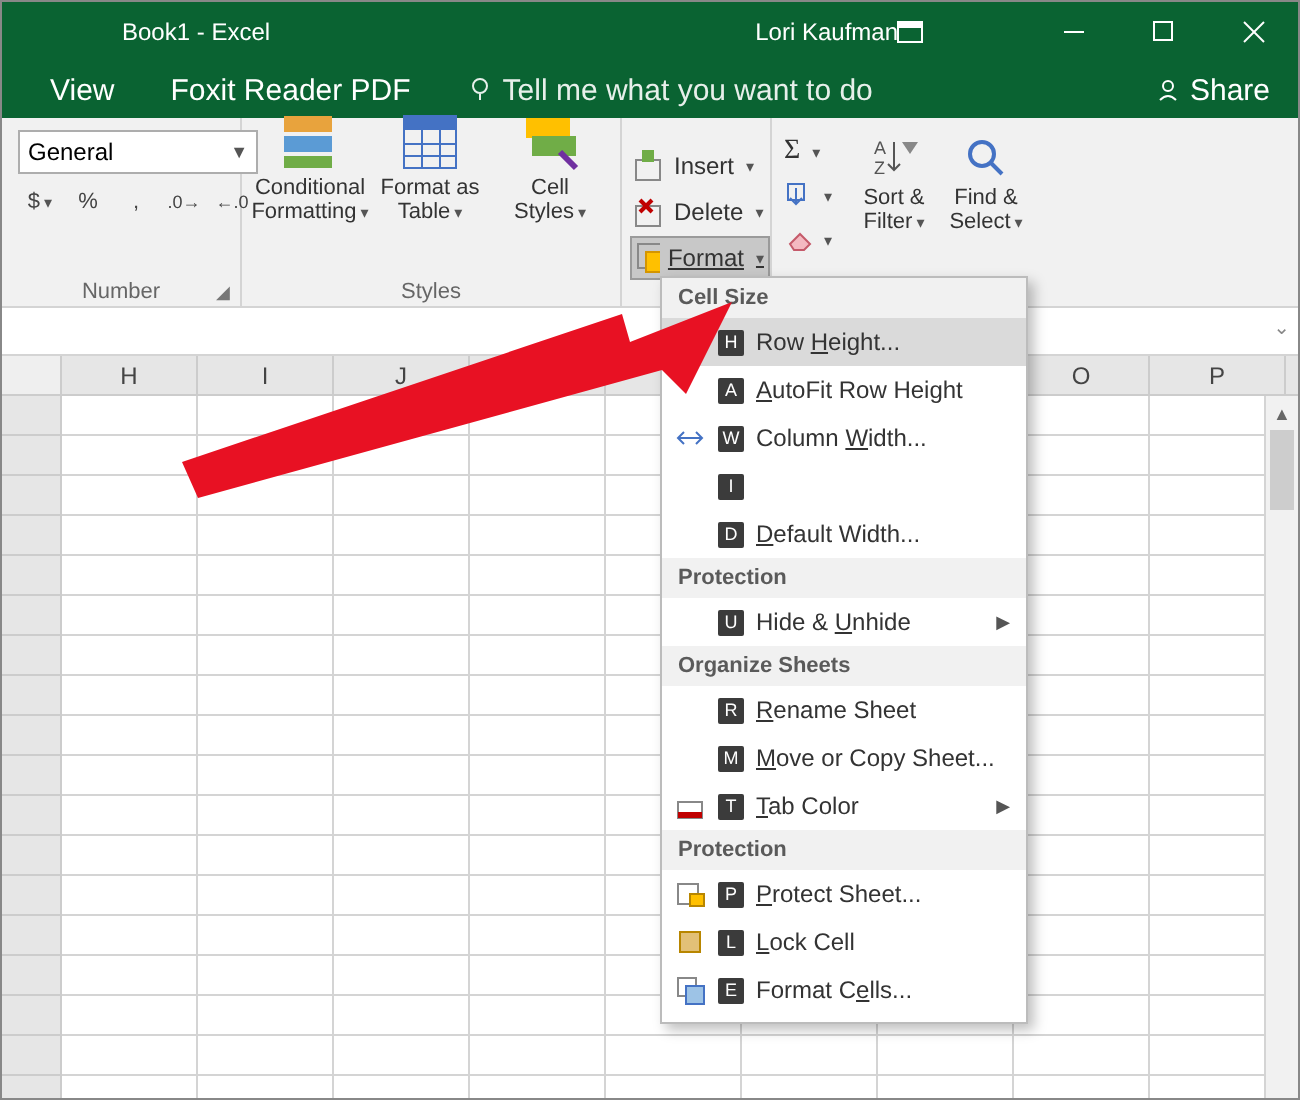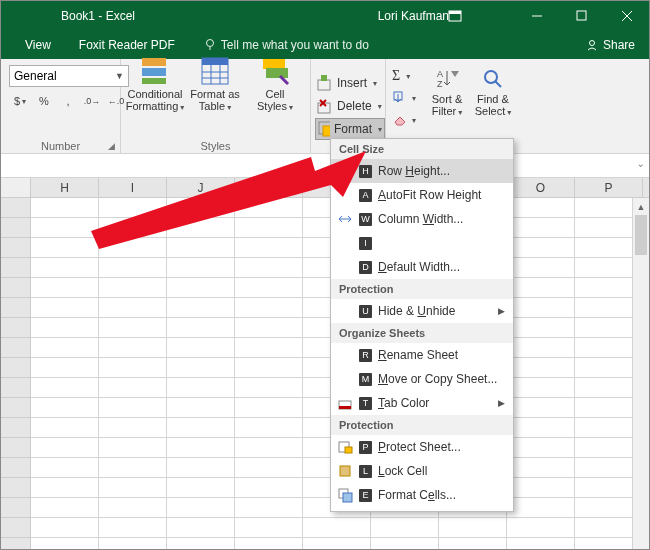--- a/index.html
+++ b/index.html
@@ -4,21 +4,21 @@
 <style>
   * { box-sizing: border-box; margin: 0; padding: 0; font-family: "Segoe UI", Arial, sans-serif; }
   body { width: 650px; height: 550px; overflow: hidden; background: #fff; border: 1px solid #888; position: relative; }
   .titlebar { height: 30px; background: #0a6332; color: #fff; display: flex; align-items: center; font-size: 12px; position: relative; }
   .titlebar .title { position: absolute; left: 60px; }
   .titlebar .user { position: absolute; right: 200px; }
   .titlebar .winbtns { position: absolute; right: 0; display: flex; }
   .titlebar .winbtn { width: 45px; height: 30px; display: flex; align-items: center; justify-content: center; }
   .titlebar .winbtn svg { stroke: #fff; fill: none; }
   .titlebar .ribbtn { width: 28px; height: 30px; display:flex; align-items:center; justify-content:center; position:absolute; right:180px;}
-  .tabbar { height: 28px; background: #0a6332; color: #fff; display: flex; align-items: center; font-size: 12px; padding-left: 10px; }
+  .tabbar { height: 28px; background: #0a6332; color: #fff; display: flex; align-items: center; font-size: 15px; padding-left: 10px; }
   .tab { padding: 0 14px; height: 28px; display: flex; align-items: center; }
   .tab.tell { opacity: .9; }
   .share { margin-left: auto; padding: 0 14px; display:flex; align-items:center; gap:4px;}
   .ribbon { height: 95px; background: #f1f1f1; border-bottom: 1px solid #d4d4d4; display: flex; position: relative; }
   .group { border-right: 1px solid #d4d4d4; height: 95px; display: flex; flex-direction: column; justify-content: flex-end; position: relative; }
   .group-items { flex: 1; display: flex; align-items: flex-start; padding: 4px 6px; gap: 4px; }
   .group-label { text-align: center; font-size: 11px; color: #666; padding-bottom: 2px; }
   .numfmt-group { width: 120px; }
   .numfmt-combo { position: absolute; top: 6px; left: 8px; width: 120px; height: 22px; border: 1px solid #adadad; background: #fff; display:flex; align-items:center; font-size:12px; padding:0 4px;}
   .numfmt-combo .caret { margin-left:auto; font-size:9px; color:#555;}
@@ -173,21 +173,21 @@
       </div>
       <div class="smallrow">
         <svg class="ico">
             <rect x="1" y="5" width="12" height="10" fill="none" stroke="#888"></rect>
             <line x1="3" y1="2" x2="9" y2="8" stroke="#c00000" stroke-width="2"></line>
             <line x1="9" y1="2" x2="3" y2="8" stroke="#c00000" stroke-width="2"></line>
           </svg>
         <span>Delete</span>
           <span class="caret-dn">▾</span>
       </div>
-      <div class="smallrow" style="background:#c8c8c8; border:1px solid #9a9a9a;">
+      <div class="smallrow" style="background:#c8c8c8; border:1px solid #9a9a9a;text-decoration:underline;">
         <svg class="ico">
             <rect x="1" y="1" width="12" height="12" fill="none" stroke="#888"></rect>
             <rect x="5" y="5" width="10" height="10" fill="#ffc000" stroke="#d49500"></rect>
           </svg>
         <span>Format</span>
           <span class="caret-dn">▾</span>
       </div>
     </div>
     <div class="group-label" style="visibility:hidden">.</div>
   </div>

